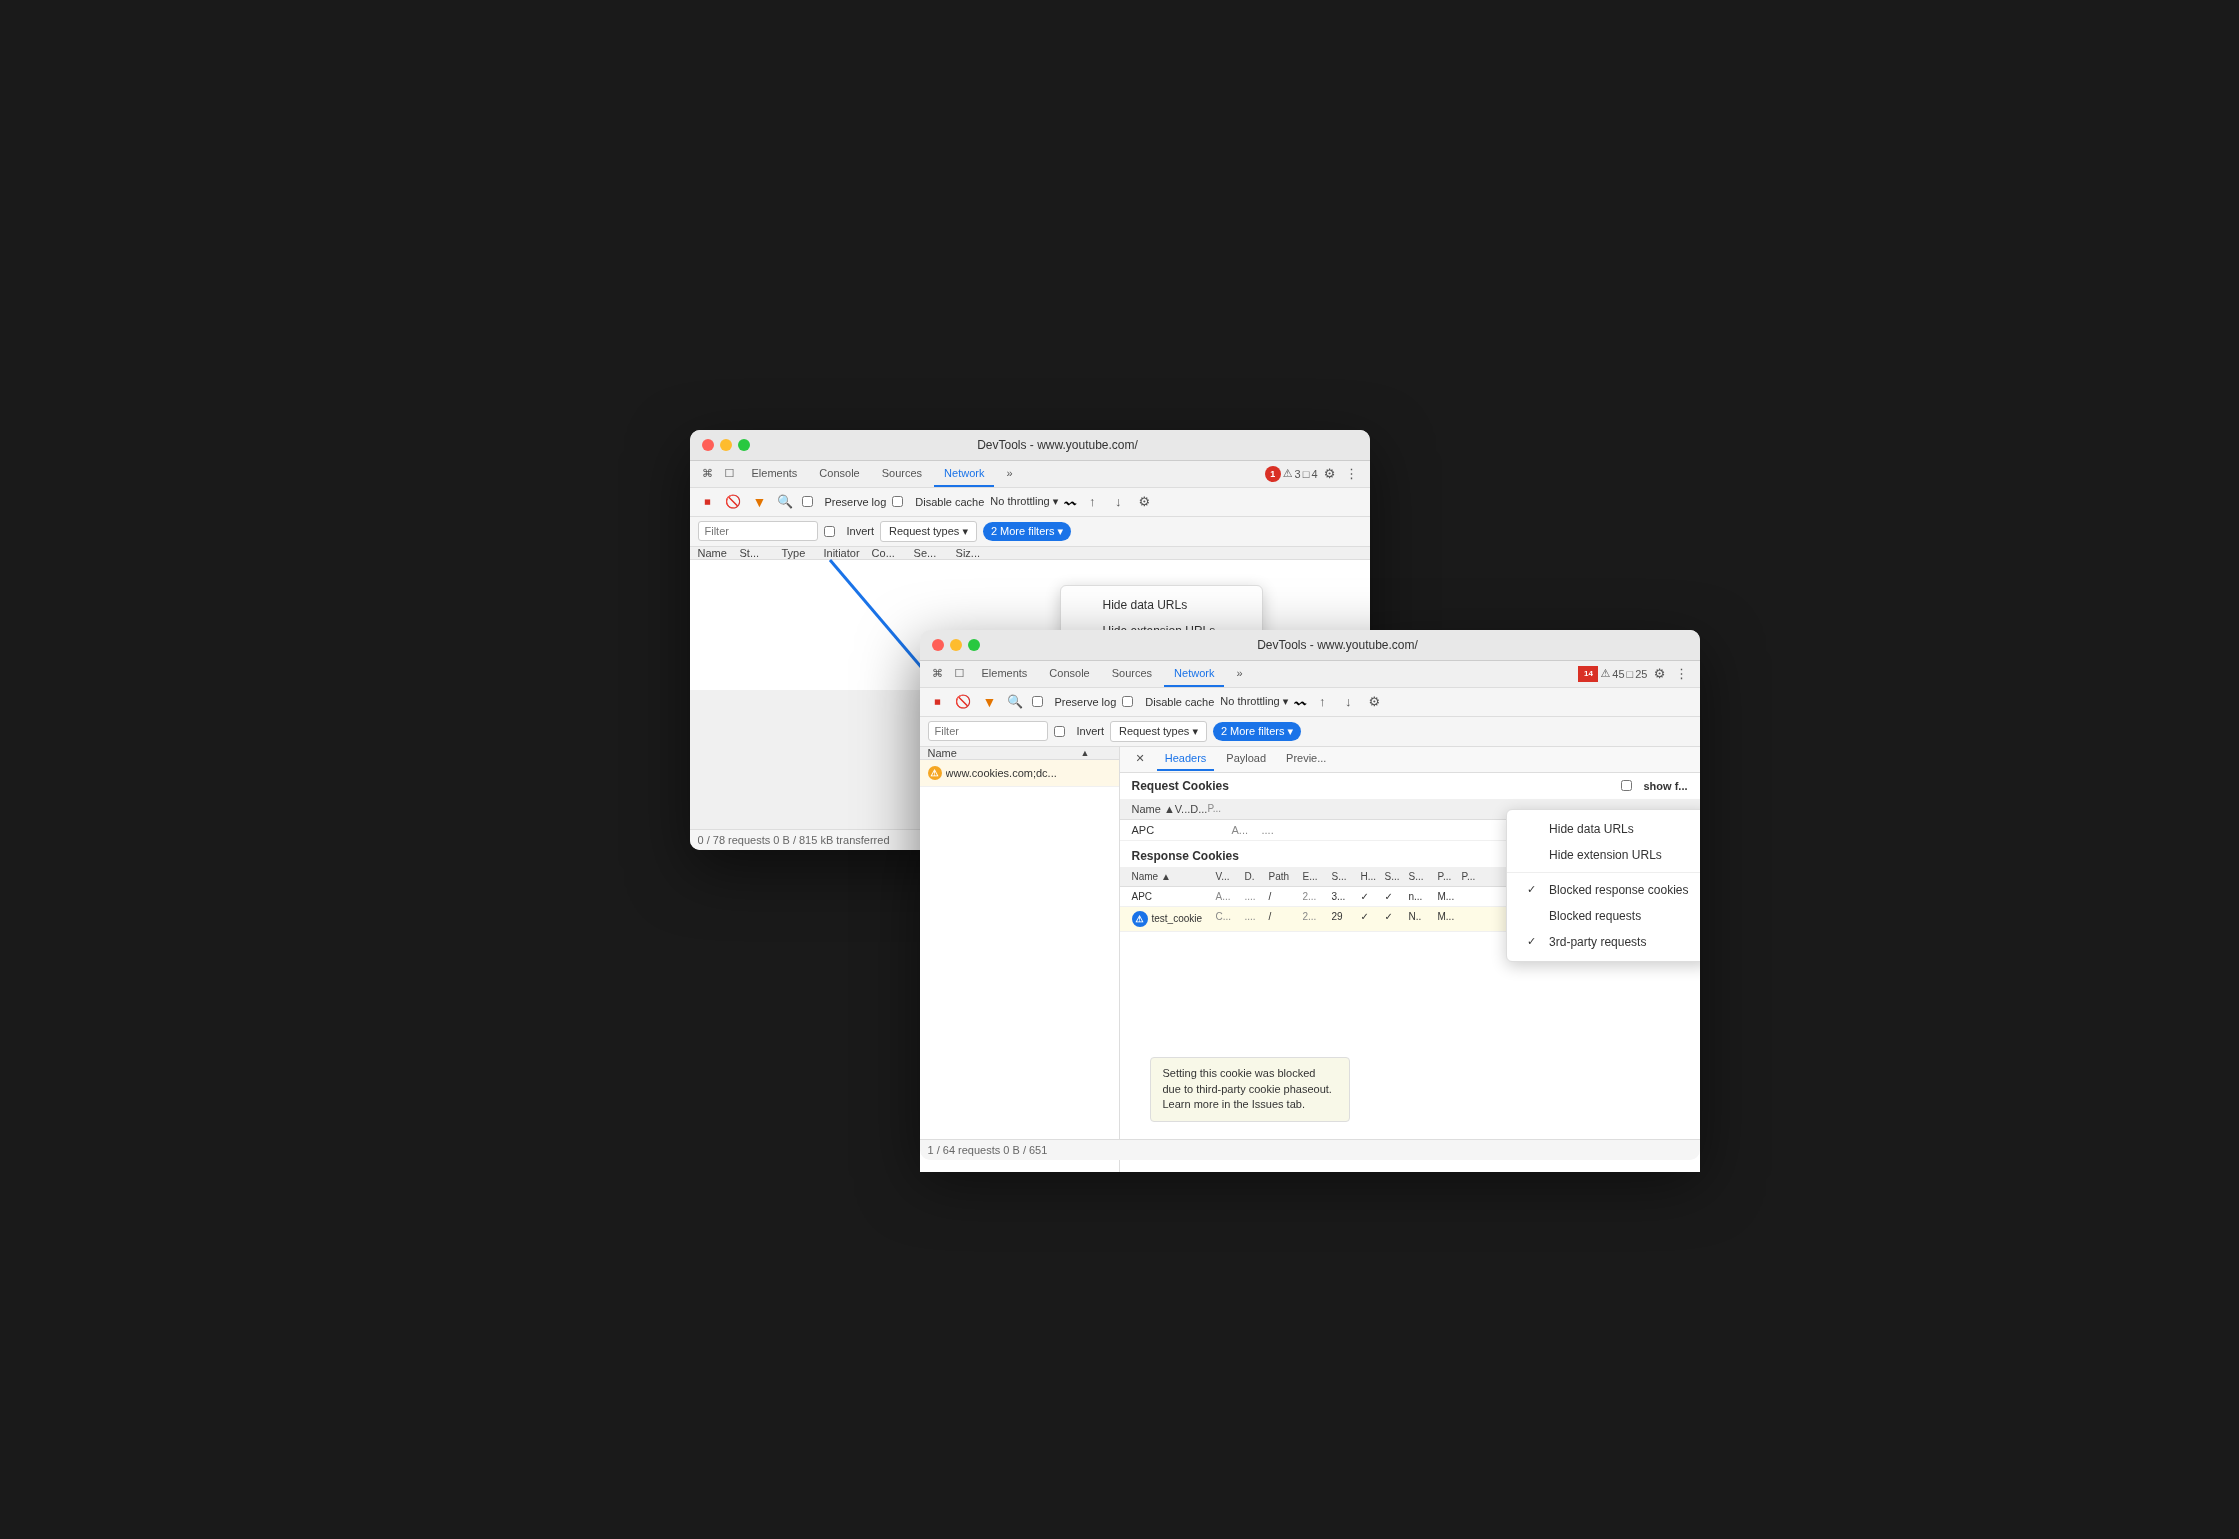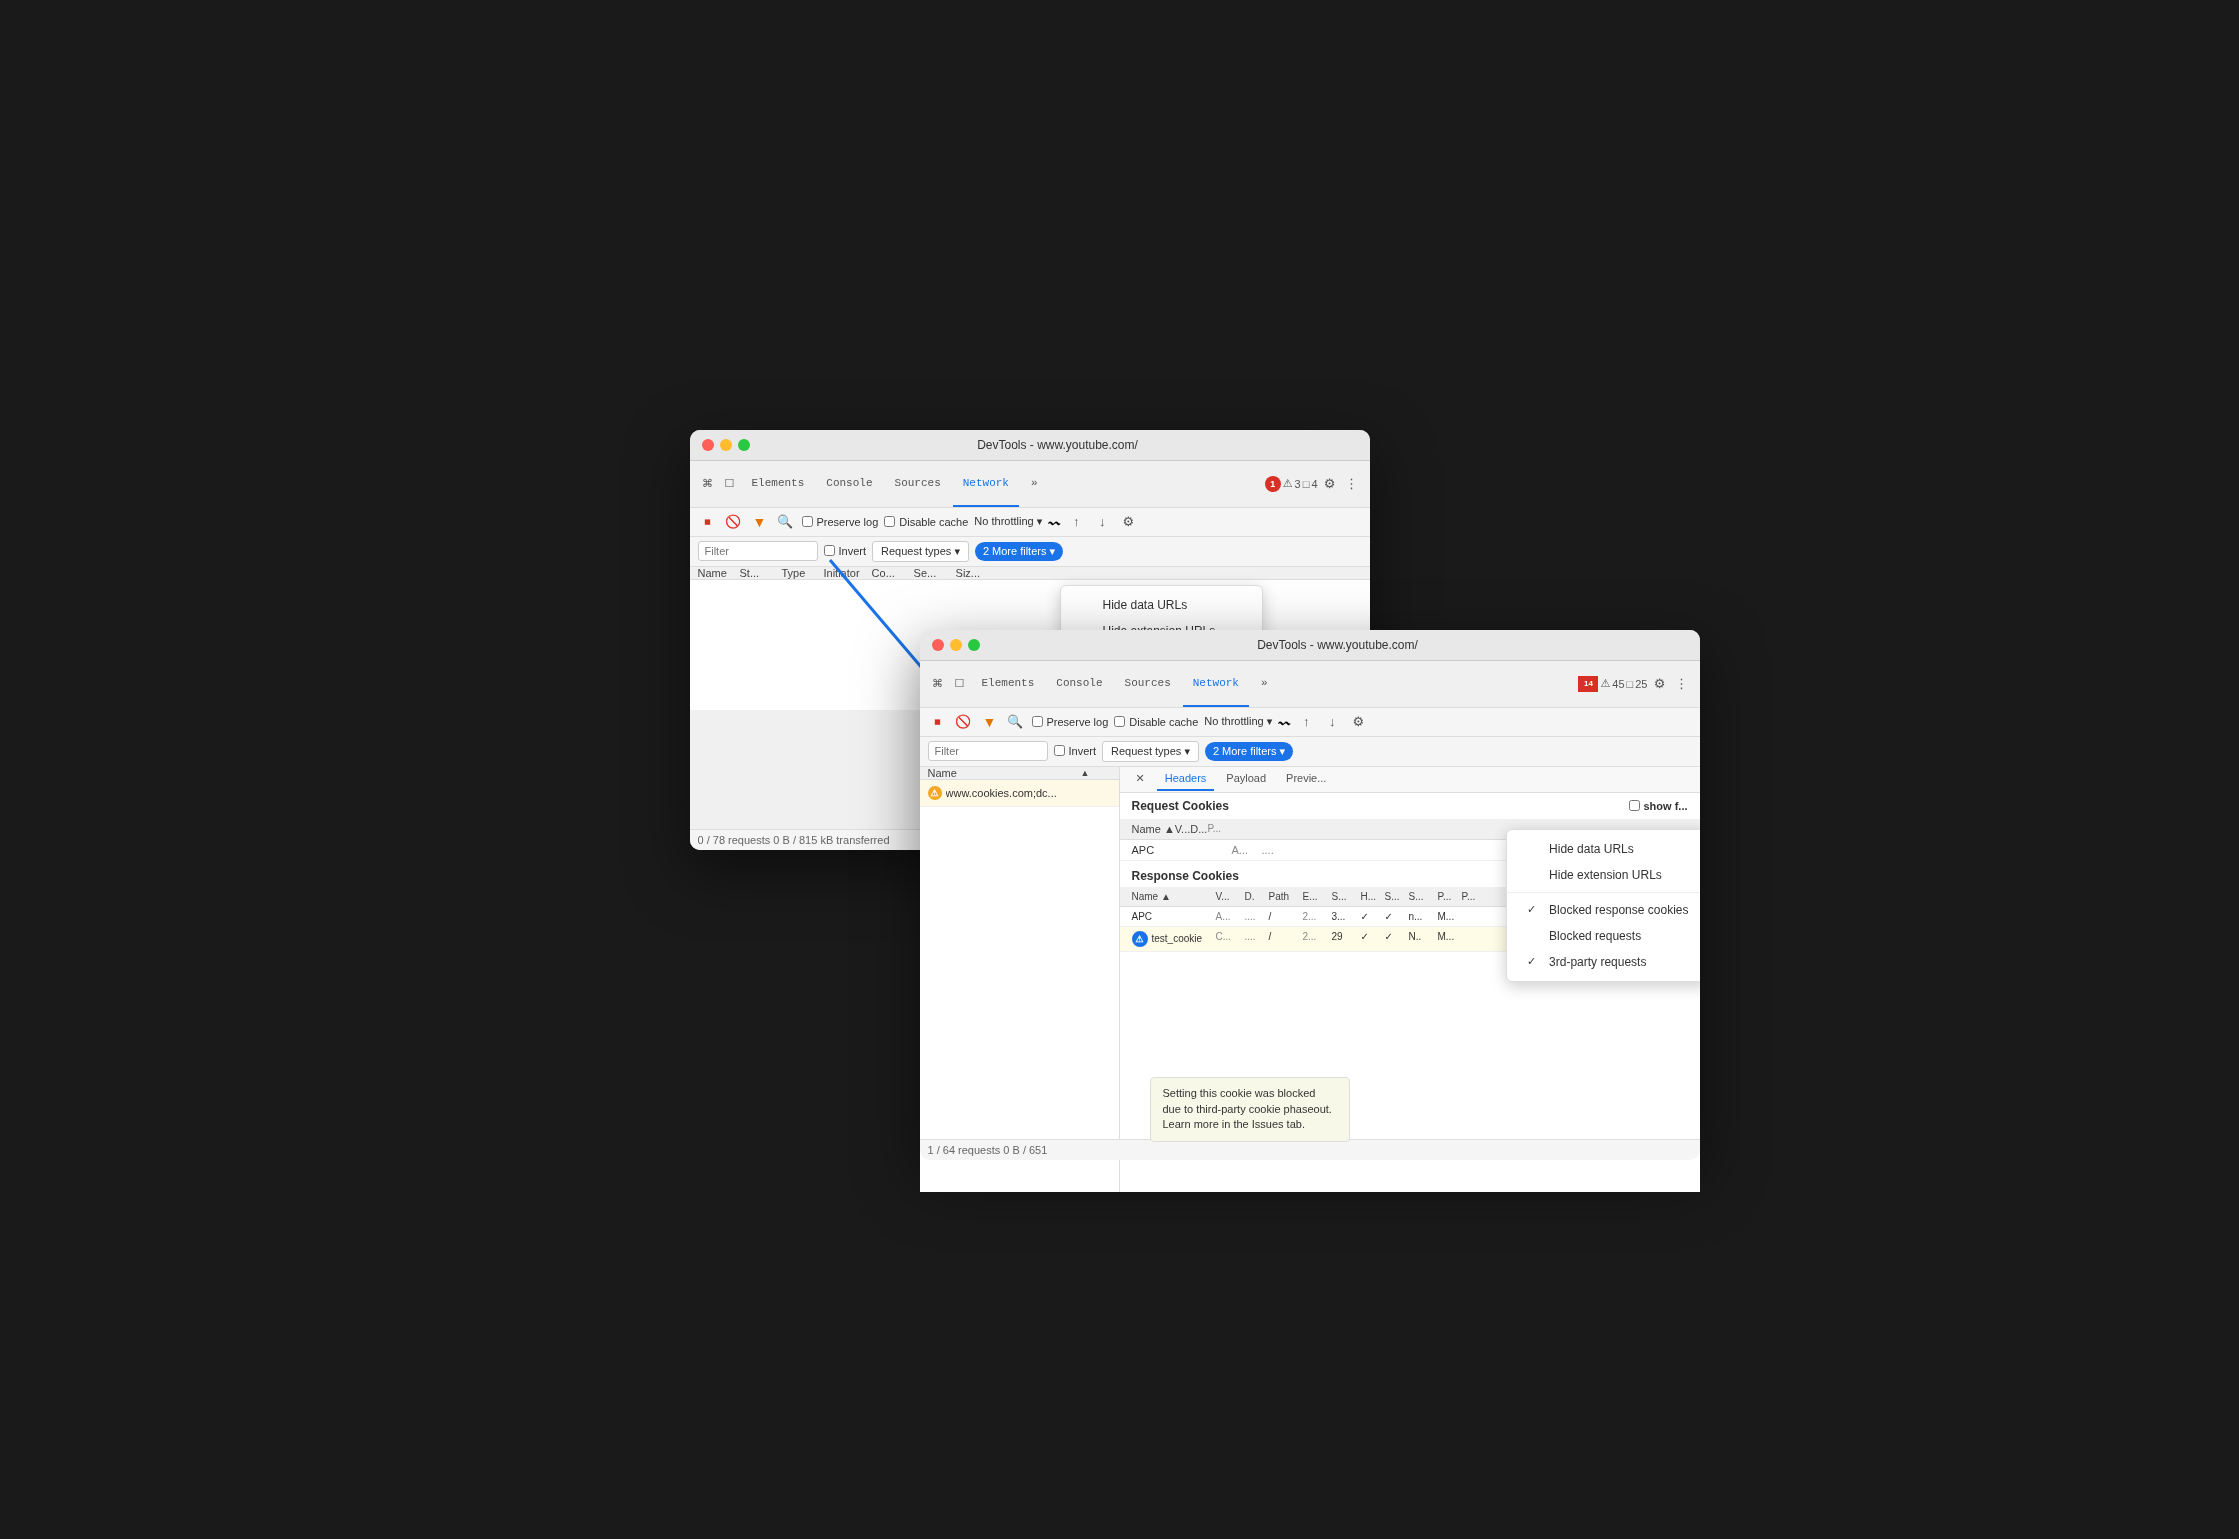--- a/index.html
+++ b/index.html
@@ -104,26 +104,25 @@
     .tab-bar {
       display: flex;
       align-items: center;
       padding: 0 8px;
       background: #f0f0f0;
       border-bottom: 1px solid #ddd;
       gap: 2px;
     }
 
     .tab {
-      padding: 16px 10px;
+      padding: 6px 10px;
       font-size: 11px;
       color: #555;
       cursor: pointer;
       border-bottom: 2px solid transparent;
-      font-family: Liberation Mono, monospace;
     }
 
     .tab.active {
       color: #1a73e8;
       border-bottom: 2px solid #1a73e8;
       font-weight: 500;
     }
 
     .toolbar-btn {
       width: 20px;
@@ -135,22 +134,22 @@
       align-items: center;
       justify-content: center;
       color: #555;
       font-size: 13px;
     }
 
     .toolbar-btn.red { color: #d93025; }
 
     .checkbox-label {
       display: flex;
-      align-items: flex-start;
-      gap: 4px;
+      align-items: center;
+      gap: 12px;
       font-size: 11px;
       color: #333;
       cursor: pointer;
     }
 
     .checkbox-label input { width: 11px; height: 11px; }
 
     .throttle-select {
       font-size: 11px;
       border: none;

